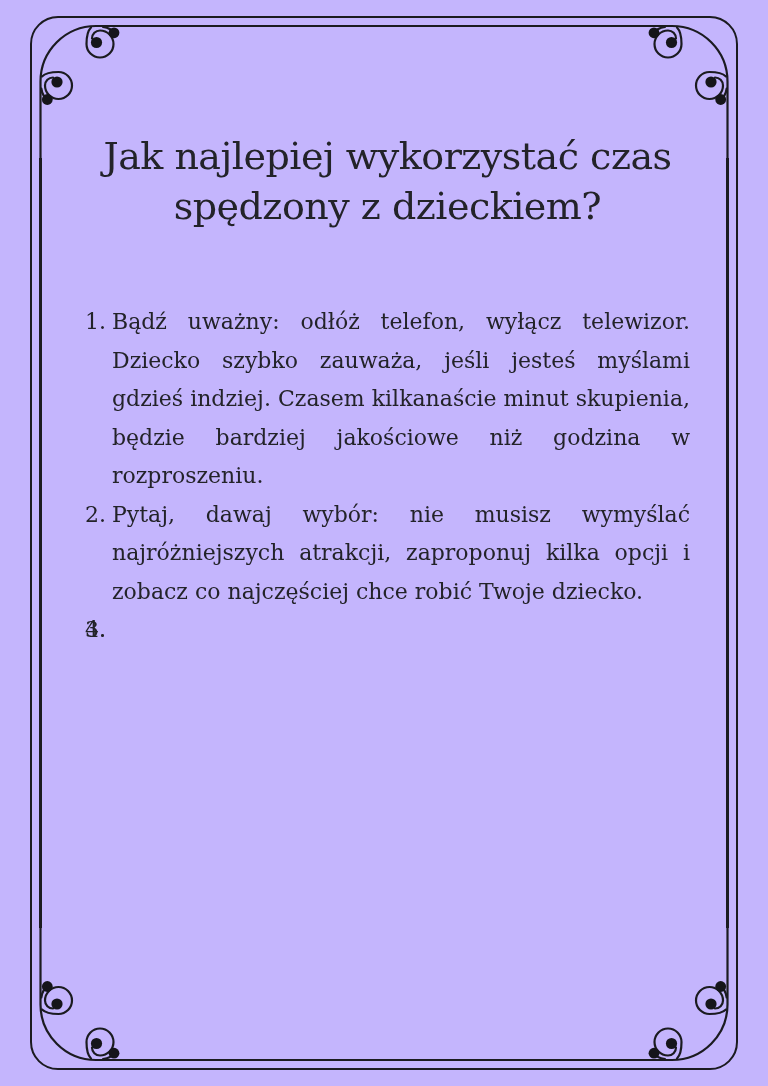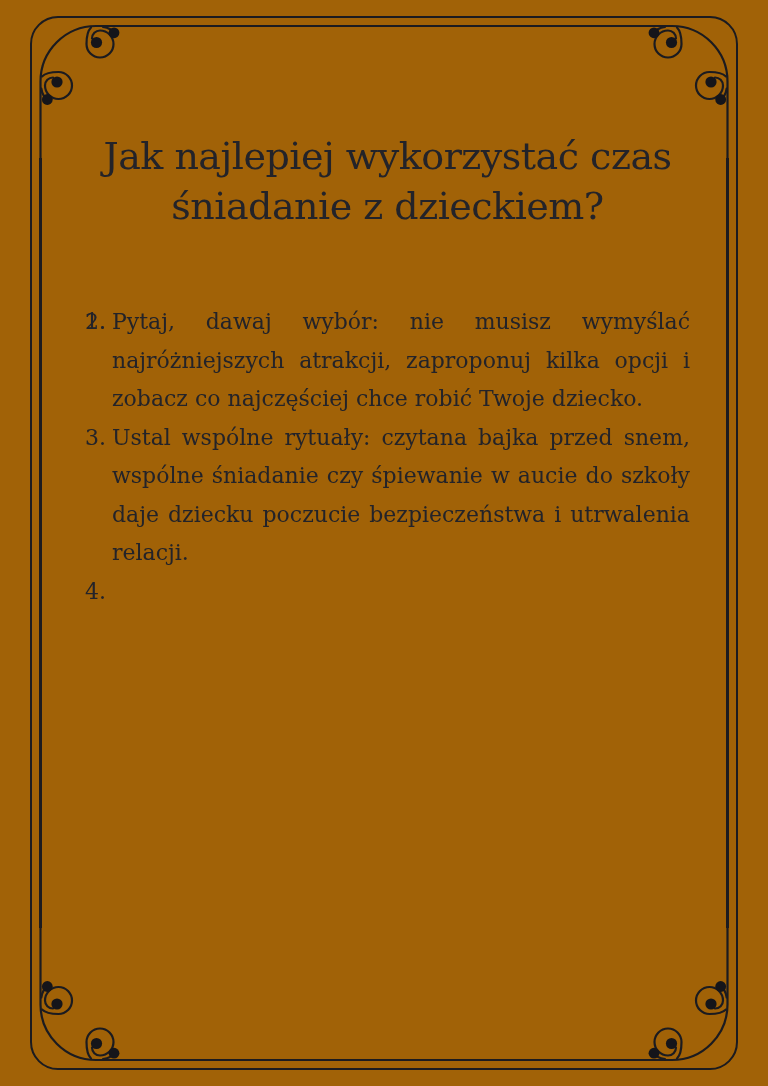--- a/index.html
+++ b/index.html
@@ -5,21 +5,21 @@
   html,body { margin:0; padding:0; }
   body {
     width:768px; height:1086px;
     background:#fae3f8;
     font-family:"DejaVu Serif","Liberation Serif",serif;
     overflow:hidden;
   }
   .page {
     position:relative;
     width:768px; height:1086px;
-    background:#a16207;
+    background:#c4b5fd;
   }
   
   .border-outer {
     position:absolute;
     left:30px; right:30px; top:16px; bottom:16px;
     border:2.2px solid #1b1b20;
     border-radius:28px;
     pointer-events:none;
   }
   .seg { position:absolute; background:#1b1b20; pointer-events:none; }
@@ -120,33 +120,33 @@
     <circle cx="57" cy="82" r="5.6"></circle>
     <path d="M 103 26.8 Q 111.5 28 114.5 34"></path>
     <circle cx="114" cy="32.8" r="5.4"></circle>
     <path d="M 41.3 88.5 Q 42.5 97 48.5 100"></path>
     <circle cx="47.3" cy="99.5" r="5.4"></circle>
   </svg>
 
   <main class="content">
     <h1 class="title">
       <span>Jak najlepiej wykorzystać czas</span><br>
-      <span>śniadanie z dzieckiem?</span>
+      <span>spędzony z dzieckiem?</span>
     </h1>
     <ol class="tips">
       <li>
         <span class="num">1.</span>
+        <span>Bądź uważny: odłóż telefon, wyłącz telewizor. Dziecko szybko zauważa, jeśli jesteś myślami gdzieś indziej. Czasem kilkanaście minut skupienia, będzie bardziej jakościowe niż godzina w rozproszeniu.</span>
       </li>
       <li>
         <span class="num">2.</span>
         <span>Pytaj, dawaj wybór: nie musisz wymyślać najróżniejszych atrakcji, zaproponuj kilka opcji i zobacz co najczęściej chce robić Twoje dziecko.</span>
       </li>
       <li>
         <span class="num">3.</span>
-        <span>Ustal wspólne rytuały: czytana bajka przed snem, wspólne śniadanie czy śpiewanie w aucie do szkoły daje dziecku poczucie bezpieczeństwa i utrwalenia relacji.</span>
       </li>
       <li>
         <span class="num">4.</span>
       </li>
     </ol>
   </main>
 
 </div>
 
 </body></html>

